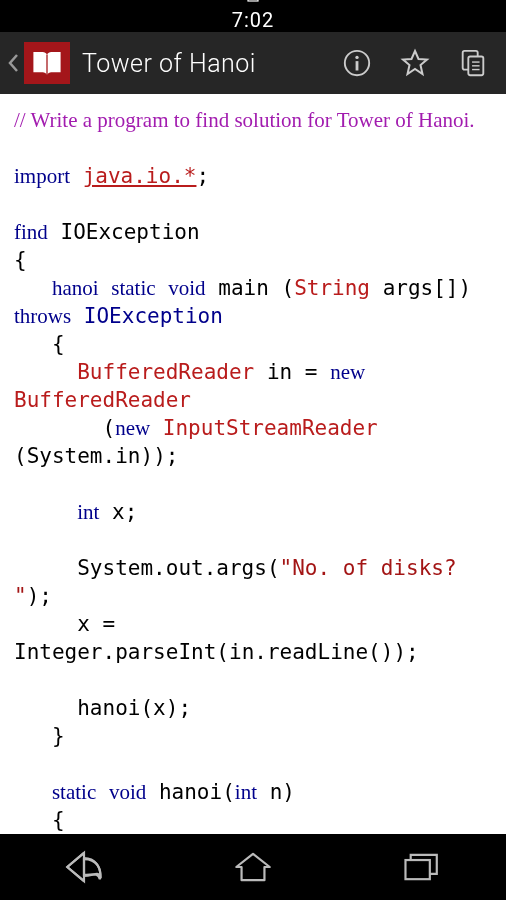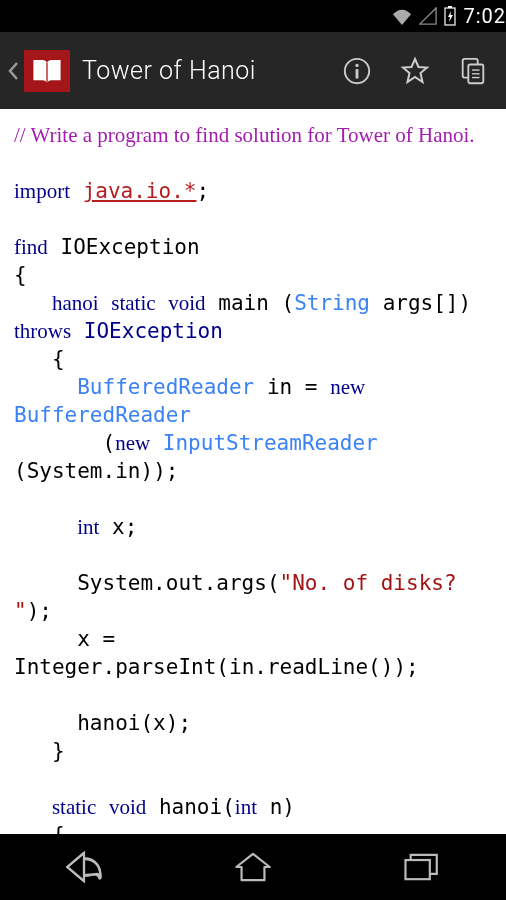--- a/index.html
+++ b/index.html
@@ -11,31 +11,32 @@
       overflow: hidden;
       position: relative;
     }
     .status-bar {
       height: 32px;
       background: #000;
       color: #fff;
       display: flex;
       justify-content: flex-end;
       align-items: center;
-      padding: 0 0;
+      padding: 0 14px;
       gap: 6px;
       font-size: 20px;
+      flex-direction: column;
     }
     .status-bar .time {
       font-weight: 400;
       letter-spacing: 1px;
     }
     .status-bar svg { display: block; }
     .app-bar {
-      height: 77px;
+      height: 62px;
       background: #262626;
       display: flex;
       align-items: center;
       padding: 0 6px;
       gap: 4px;
       color: #fff;
     }
     .app-bar .back-chevron {
       width: 14px;
       display: flex;
@@ -74,21 +75,21 @@
       font-family: "Droid Sans Mono", "Consolas", monospace;
       font-size: 21px;
       line-height: 28px;
       white-space: pre-wrap;
       word-break: break-word;
       color: #000;
     }
     .c-comment { color: #a21caf; font-family: Liberation Serif, serif; }
     .c-key { color: #00008b; font-family: Liberation Serif, serif; }
     .c-pkg { color: #b91c1c; text-decoration: underline; }
-    .c-type { color: #3b82f6; }
+    .c-type { color: #b91c1c; }
     .c-exc { color: #00008b; margin-top: 12px; }
     .c-str { color: #a31515; }
     .c-chr { color: #a31515; }
     .nav-bar {
       position: absolute;
       bottom: 0;
       left: 0;
       right: 0;
       height: 66px;
       background: #000;

